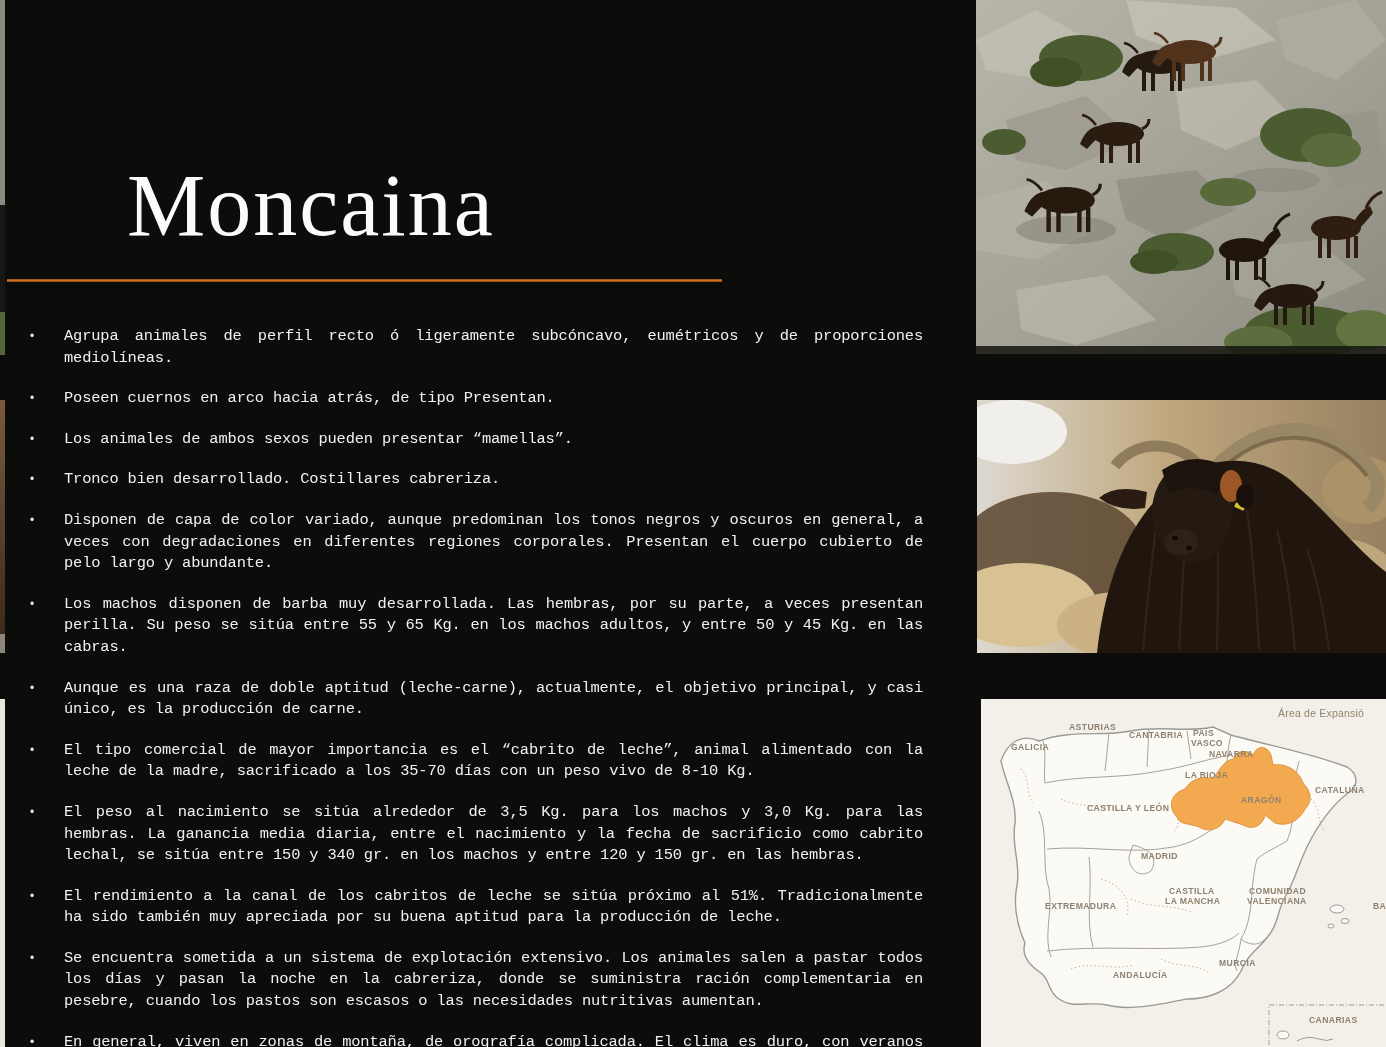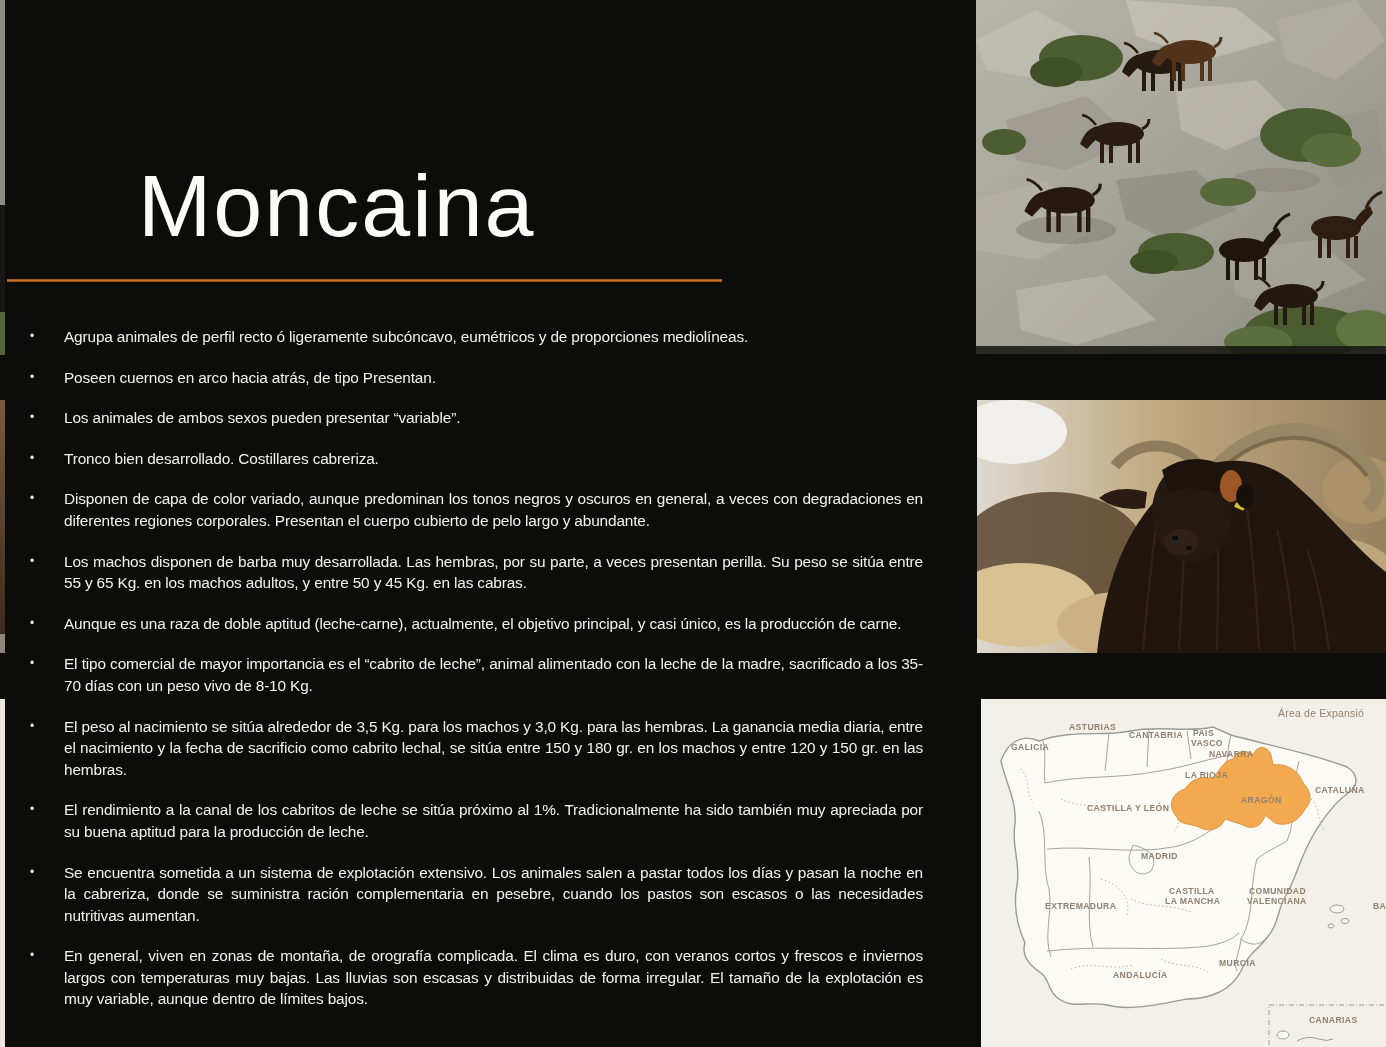--- a/index.html
+++ b/index.html
@@ -1,30 +1,30 @@
 <!DOCTYPE html>
 <html><head>
 <meta charset="utf-8">
 <style>
   html,body{margin:0;padding:0;background:#000;}
   #slide{position:relative;width:1386px;height:1047px;background:#0c0c0b;overflow:hidden;
          font-family:"Liberation Sans",sans-serif;}
   
   .strip{position:absolute;left:0;width:5px;}
   
-  .title{position:absolute;left:138px;top:158px;font-size:88px;font-weight:300;
+  .title{position:absolute;left:127px;top:158px;font-size:88px;font-weight:300;
          color:#fbfbfa;letter-spacing:2px;line-height:1.1;
-         font-family:Liberation Sans, sans-serif;}
+         font-family:Liberation Serif, serif;}
   .divider{position:absolute;left:7px;top:279px;width:715px;height:3px;
            background:linear-gradient(to bottom,#8a4716,#d4711f 45%,#8a4716);}
   
   .list{position:absolute;left:30px;top:326px;width:893px;color:#f1f1f0;}
   .item{display:flex;margin-bottom:19px;font-size:15.4px;line-height:21.6px;letter-spacing:-0.15px;}
   .marker{flex:0 0 34px;font-size:12px;line-height:21.6px;color:#e8e8e6;}
-  .btext{flex:1;text-align:justify;}
+  .btext{flex:1;text-align:justify;font-family:Liberation Mono, monospace;}
   
   .photo-top{position:absolute;left:976px;top:0;width:410px;height:354px;}
   .photo-mid{position:absolute;left:977px;top:400px;width:409px;height:253px;}
   .mapbox{position:absolute;left:981px;top:699px;width:405px;height:348px;background:#737373;}
   svg{display:block;}
   .maplabel{font-family:"Liberation Sans",sans-serif;font-size:8.6px;font-weight:bold;
             fill:#8f8170;letter-spacing:.4px;}
   .mapnote{font-family:"Liberation Sans",sans-serif;font-size:10.5px;fill:#93846f;letter-spacing:.2px;}
 </style>
 </head>
@@ -46,21 +46,21 @@
     <div class="item">
       <span class="marker">•</span>
       <span class="btext">Agrupa animales de perfil recto ó ligeramente subcóncavo, eumétricos y de proporciones mediolíneas.</span>
     </div>
     <div class="item">
       <span class="marker">•</span>
       <span class="btext">Poseen cuernos en arco hacia atrás, de tipo Presentan.</span>
     </div>
     <div class="item">
       <span class="marker">•</span>
-      <span class="btext">Los animales de ambos sexos pueden presentar “variable”.</span>
+      <span class="btext">Los animales de ambos sexos pueden presentar “mamellas”.</span>
     </div>
     <div class="item">
       <span class="marker">•</span>
       <span class="btext">Tronco bien desarrollado. Costillares cabreriza.</span>
     </div>
     <div class="item">
       <span class="marker">•</span>
       <span class="btext">Disponen de capa de color variado, aunque predominan los tonos negros y oscuros en general, a veces con degradaciones en diferentes regiones corporales. Presentan el cuerpo cubierto de pelo largo y abundante.</span>
     </div>
     <div class="item">
@@ -70,25 +70,25 @@
     <div class="item">
       <span class="marker">•</span>
       <span class="btext">Aunque es una raza de doble aptitud (leche-carne), actualmente, el objetivo principal, y casi único, es la producción de carne.</span>
     </div>
     <div class="item">
       <span class="marker">•</span>
       <span class="btext">El tipo comercial de mayor importancia es el “cabrito de leche”, animal alimentado con la leche de la madre, sacrificado a los 35-70 días con un peso vivo de 8-10 Kg.</span>
     </div>
     <div class="item">
       <span class="marker">•</span>
-      <span class="btext">El peso al nacimiento se sitúa alrededor de 3,5 Kg. para los machos y 3,0 Kg. para las hembras. La ganancia media diaria, entre el nacimiento y la fecha de sacrificio como cabrito lechal, se sitúa entre 150 y 180 gr. en los machos y entre 120 y 150 gr. en las hembras.</span>
-    </div>
-    <div class="item">
-      <span class="marker">•</span>
-      <span class="btext">El rendimiento a la canal de los cabritos de leche se sitúa próximo al 1%. Tradicionalmente ha sido también muy apreciada por su buena aptitud para la producción de leche.</span>
+      <span class="btext">El peso al nacimiento se sitúa alrededor de 3,5 Kg. para los machos y 3,0 Kg. para las hembras. La ganancia media diaria, entre el nacimiento y la fecha de sacrificio como cabrito lechal, se sitúa entre 150 y 340 gr. en los machos y entre 120 y 150 gr. en las hembras.</span>
+    </div>
+    <div class="item">
+      <span class="marker">•</span>
+      <span class="btext">El rendimiento a la canal de los cabritos de leche se sitúa próximo al 51%. Tradicionalmente ha sido también muy apreciada por su buena aptitud para la producción de leche.</span>
     </div>
     <div class="item">
       <span class="marker">•</span>
       <span class="btext">Se encuentra sometida a un sistema de explotación extensivo. Los animales salen a pastar todos los días y pasan la noche en la cabreriza, donde se suministra ración complementaria en pesebre, cuando los pastos son escasos o las necesidades nutritivas aumentan.</span>
     </div>
     <div class="item">
       <span class="marker">•</span>
       <span class="btext">En general, viven en zonas de montaña, de orografía complicada. El clima es duro, con veranos cortos y frescos e inviernos largos con temperaturas muy bajas. Las lluvias son escasas y distribuidas de forma irregular. El tamaño de la explotación es muy variable, aunque dentro de límites bajos.</span>
     </div>
   </div>

